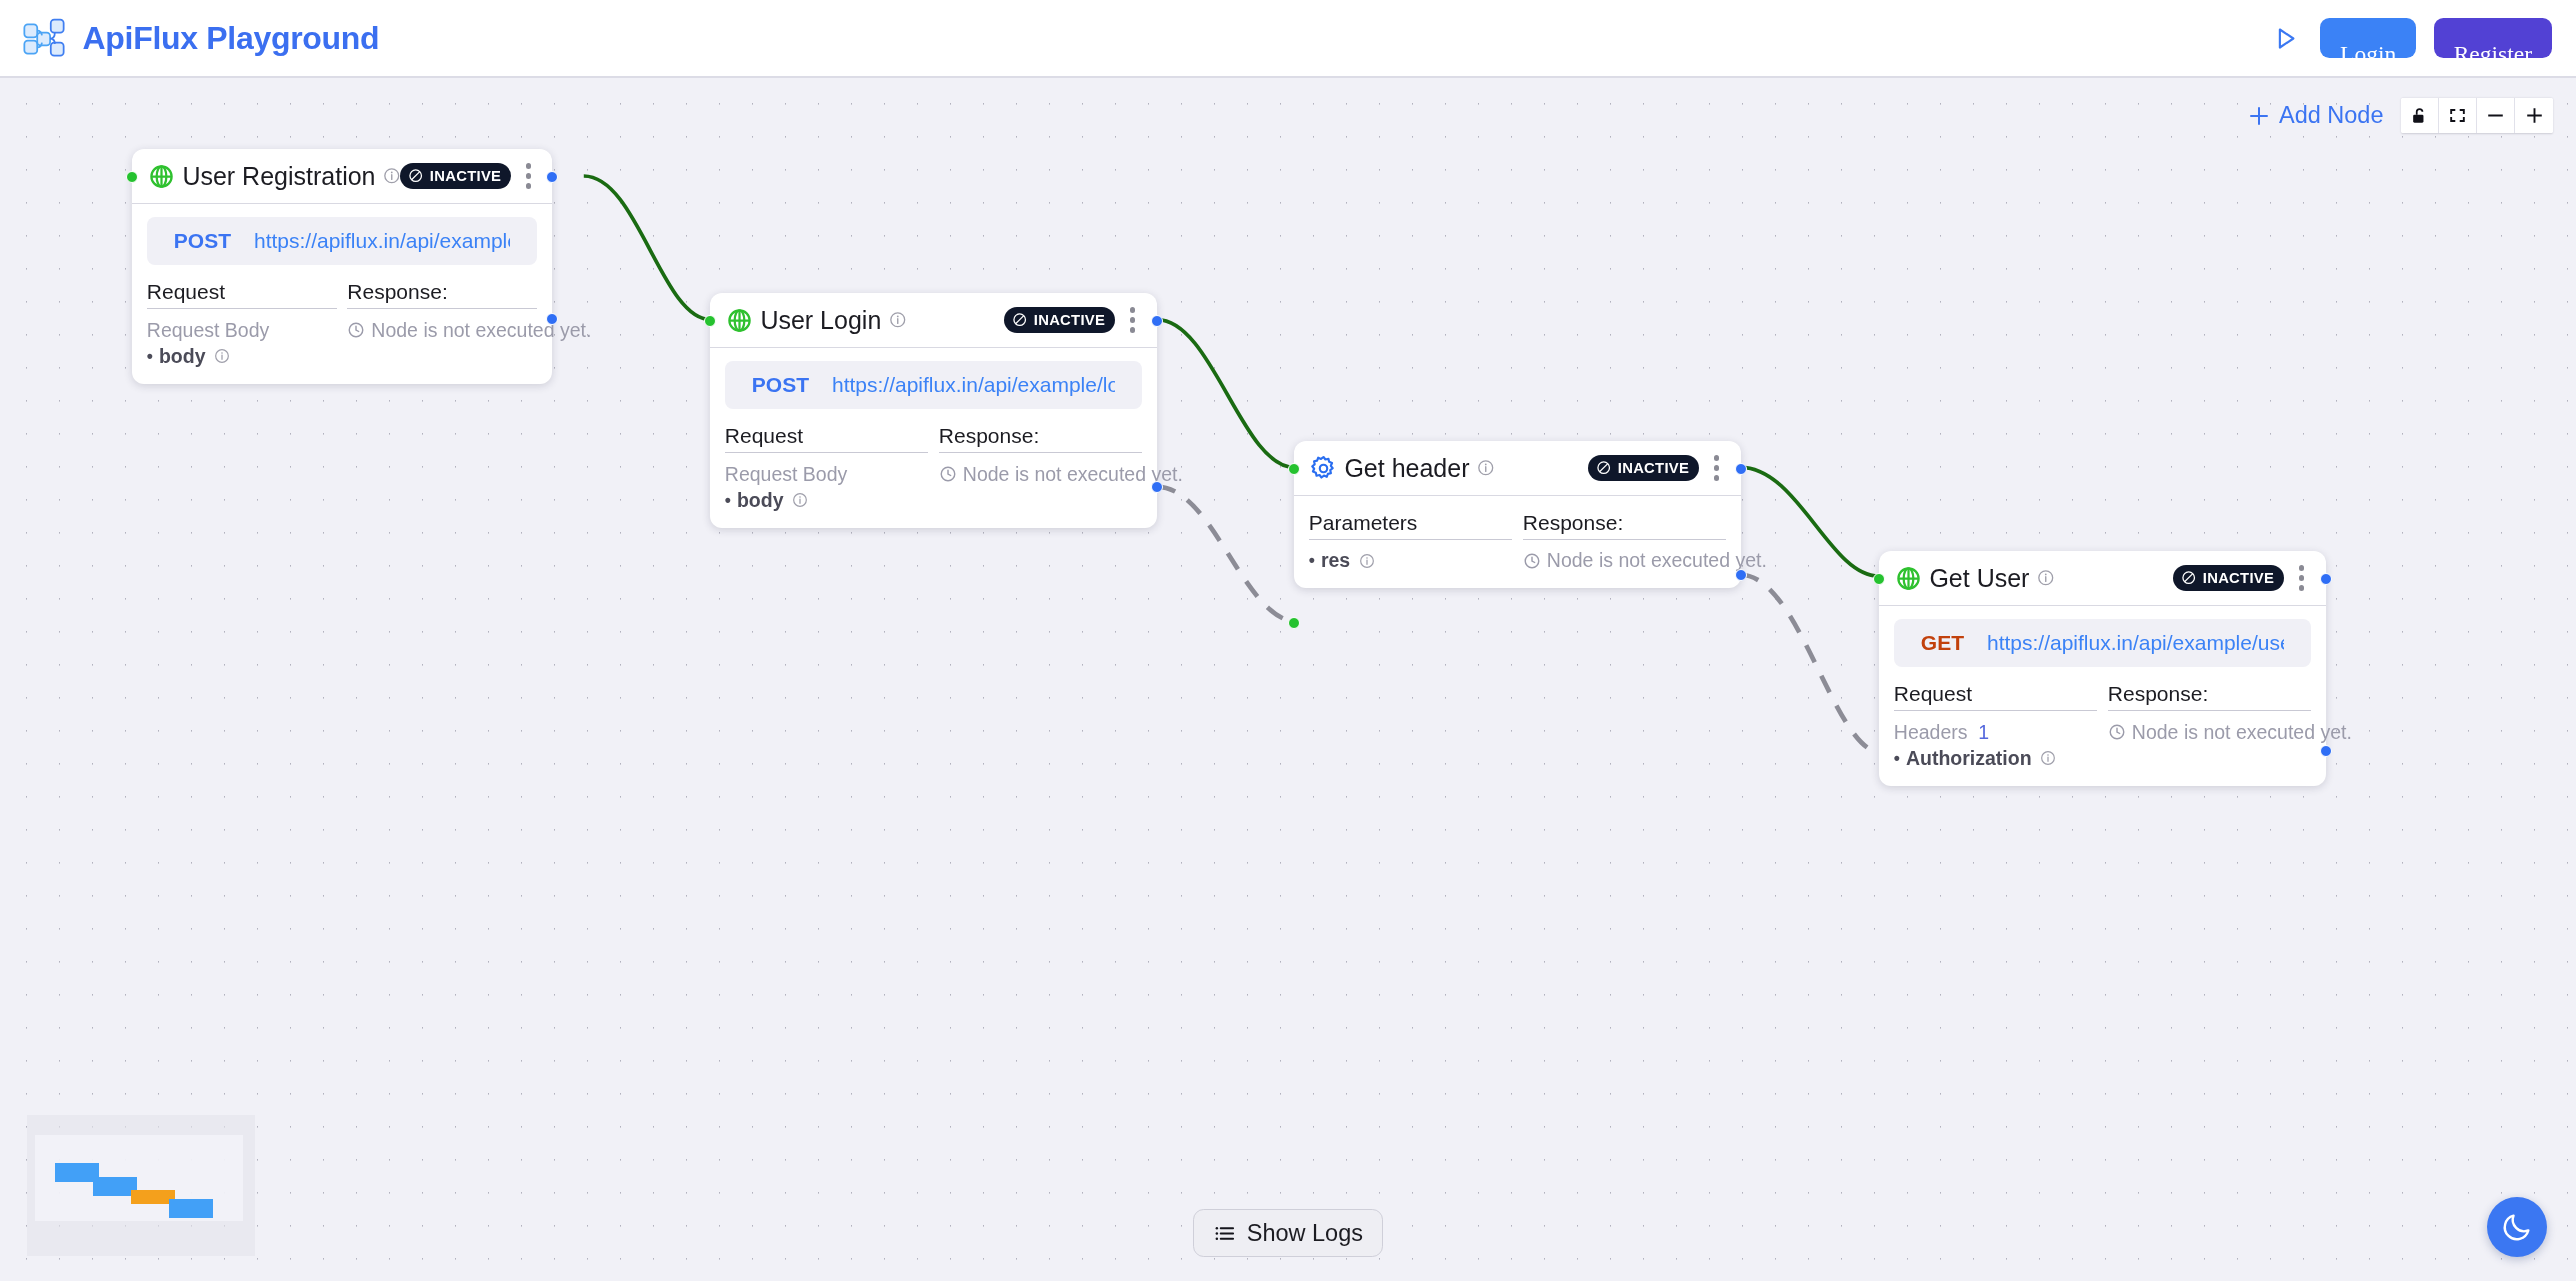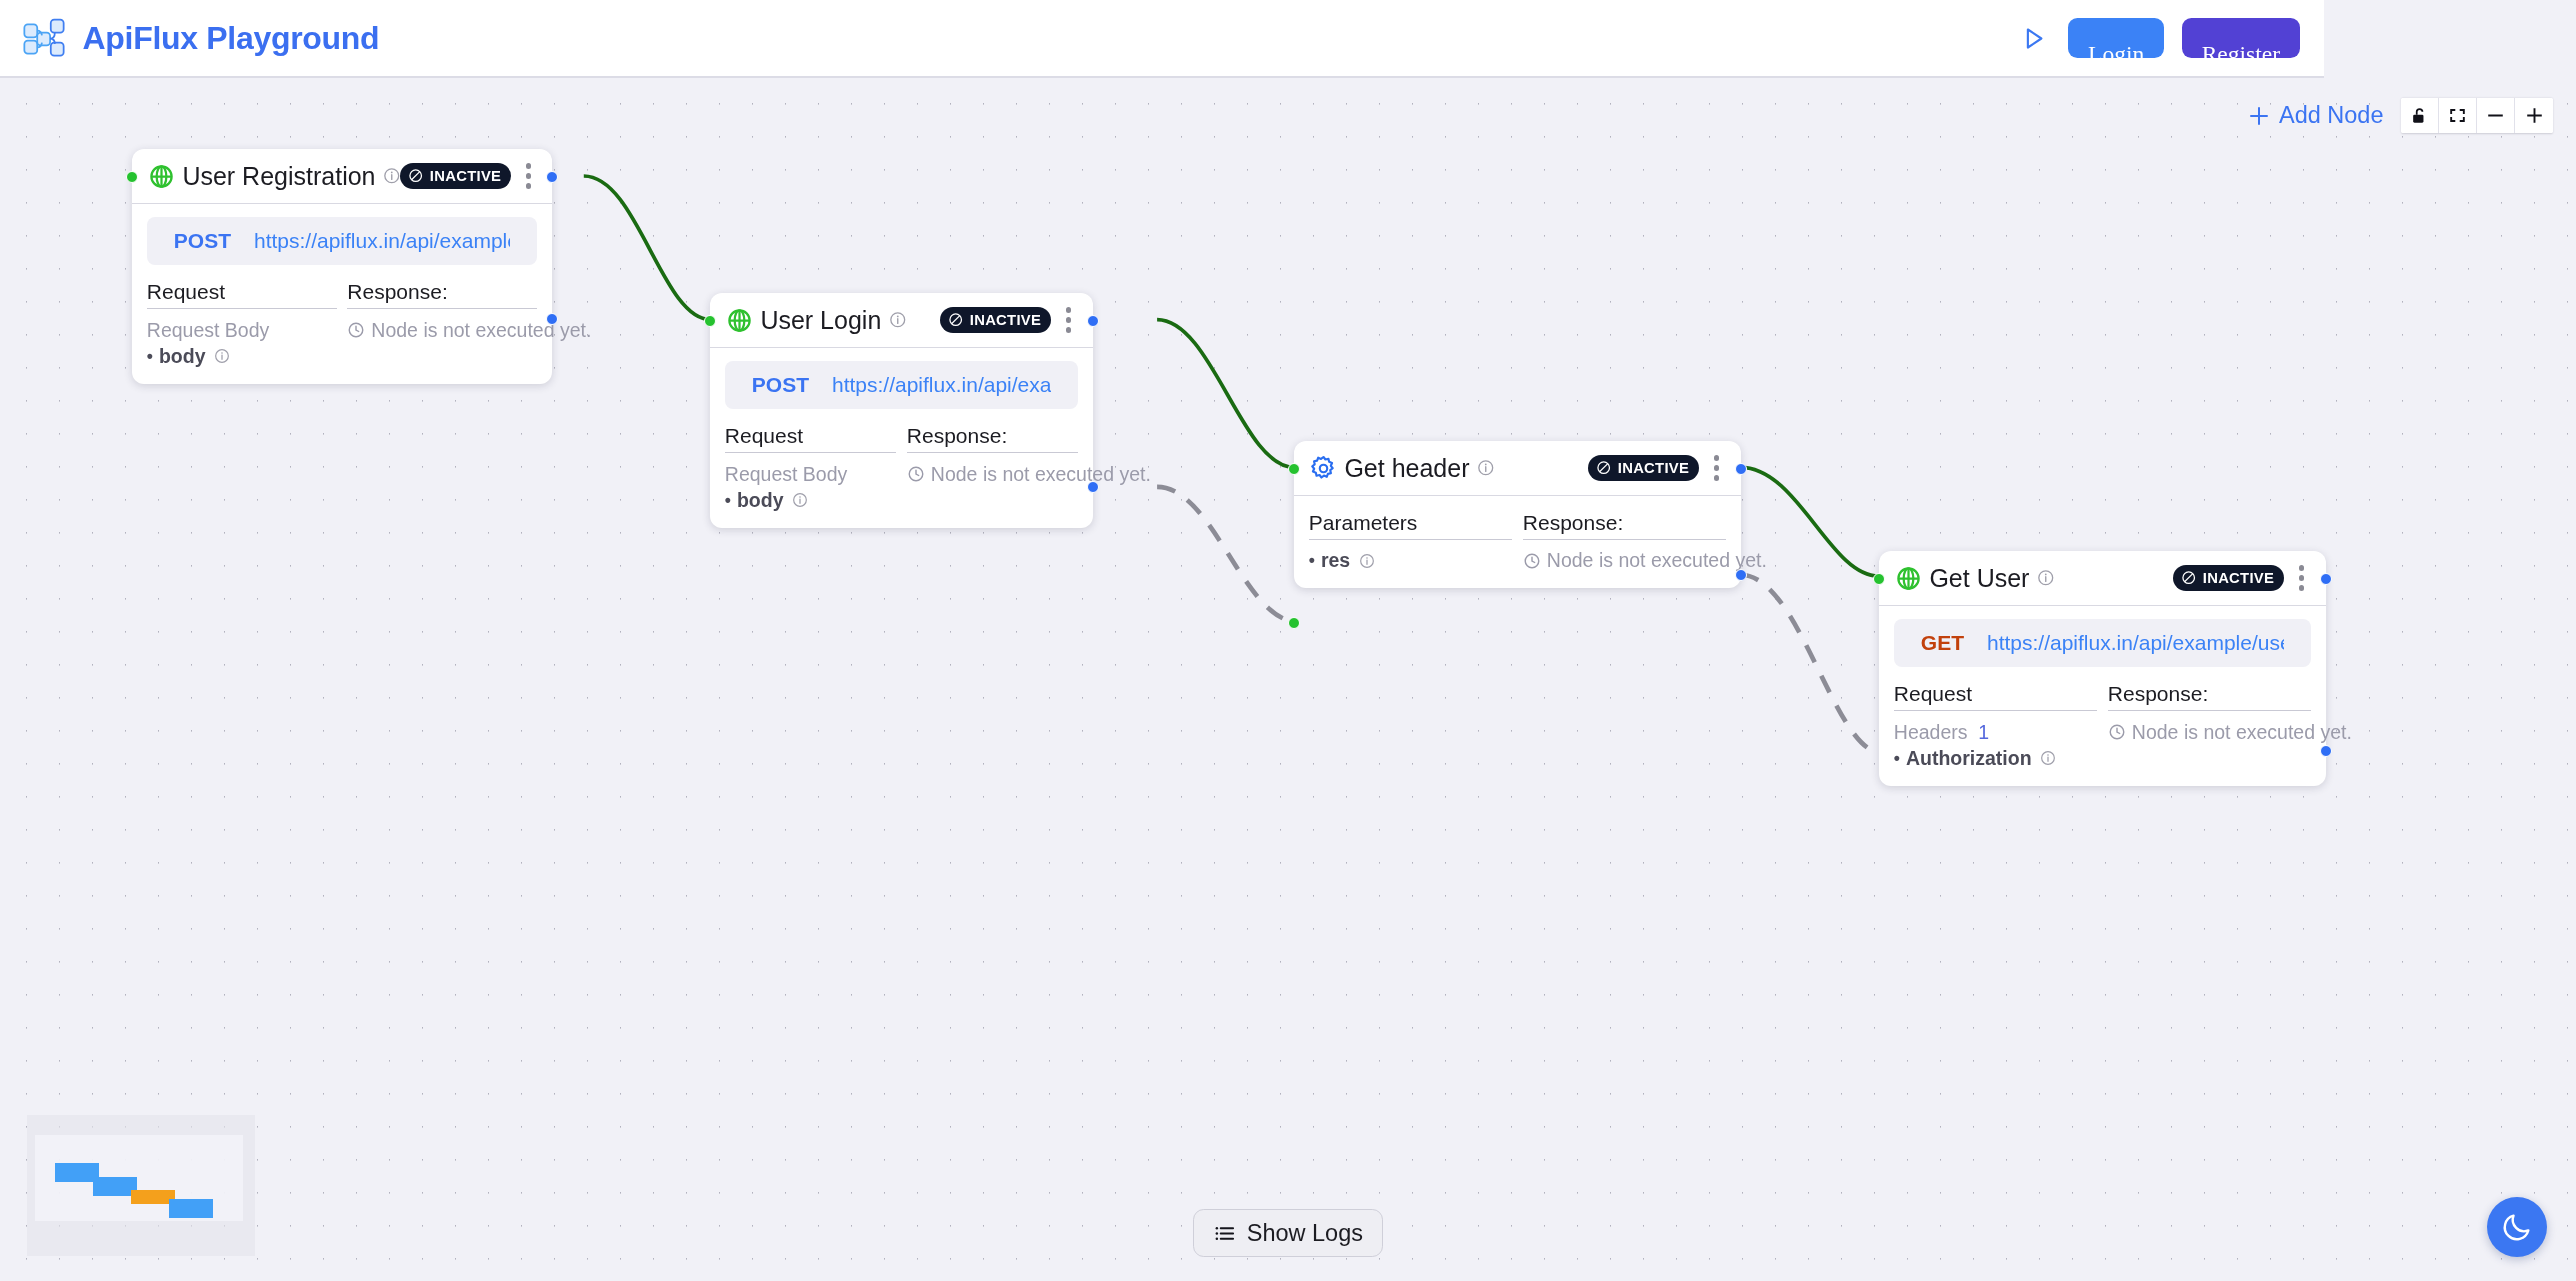--- a/index.html
+++ b/index.html
@@ -7,21 +7,21 @@
   html, body {
     width: 2576px; height: 1281px;
     font-family: "Liberation Sans", sans-serif;
     background: #f1f1f7;
     overflow: hidden;
   }
 
   
   #topbar {
     position: absolute; left: 0; top: 0;
-    width: 2324px; height: 78px;
+    width: 2576px; height: 78px;
     background: #ffffff;
     border-bottom: 2px solid #dcdce6;
     display: flex; align-items: center;
     z-index: 60;
   }
   #brand { display: flex; align-items: center; gap: 17.5px; margin-left: 23px; }
   #brand-logo { width: 42px; height: 42px; display: block; }
   #brand-title {
     font-size: 32px; font-weight: bold; color: #3b6ff0; letter-spacing: -0.3px;
     white-space: nowrap;
@@ -321,21 +321,21 @@
               <circle cx="12" cy="12" r="9" fill="none" stroke="#9b9baa" stroke-width="1.9"></circle>
               <path d="M12 7 V12 L15.6 14" fill="none" stroke="#9b9baa" stroke-width="1.9" stroke-linecap="round"></path>
             </svg>
             <span>Node is not executed yet.</span>
           </div>
         </div>
       </div>
     </div>
   </div>
 
-  <div class="node" style="left:710px; top:215px; width:383px;">
+  <div class="node" style="left:710px; top:215px; width:447px;">
     <span class="handle in" style="left:-6px; top:21.5px;"></span>
     <span class="handle out" style="right:-6px; top:21.5px;"></span>
     <span class="handle out" style="right:-6px; top:188px;"></span>
 
     <div class="node-header">
       <svg class="node-type-icon" viewBox="0 0 24 24">
         <circle cx="12" cy="12" r="9" fill="none" stroke="#2fc12f" stroke-width="2"></circle>
         <ellipse cx="12" cy="12" rx="4.3" ry="9" fill="none" stroke="#2fc12f" stroke-width="2"></ellipse>
         <path d="M3 12 H21 M12 3 V21" stroke="#2fc12f" stroke-width="2"></path>
       </svg>

